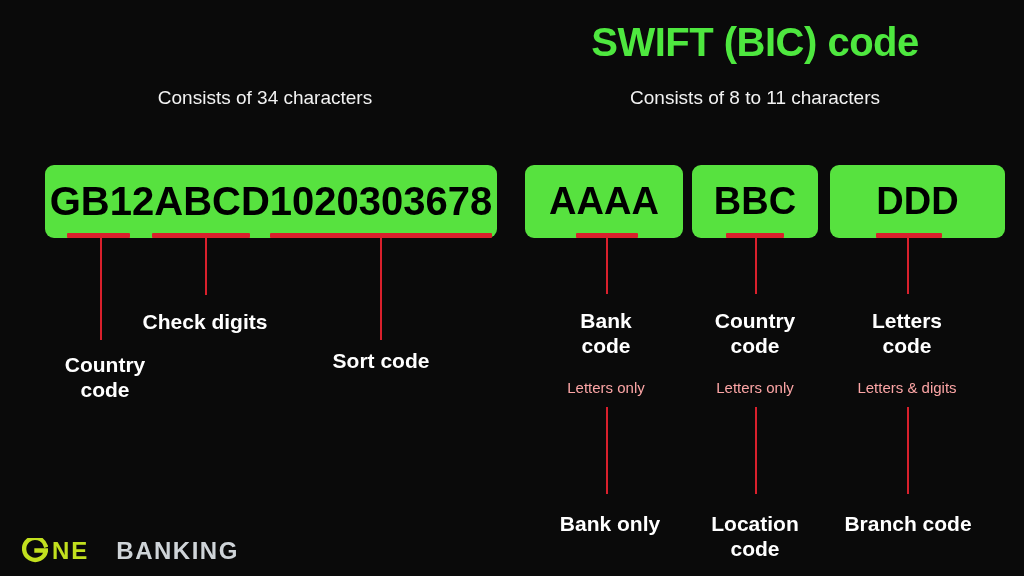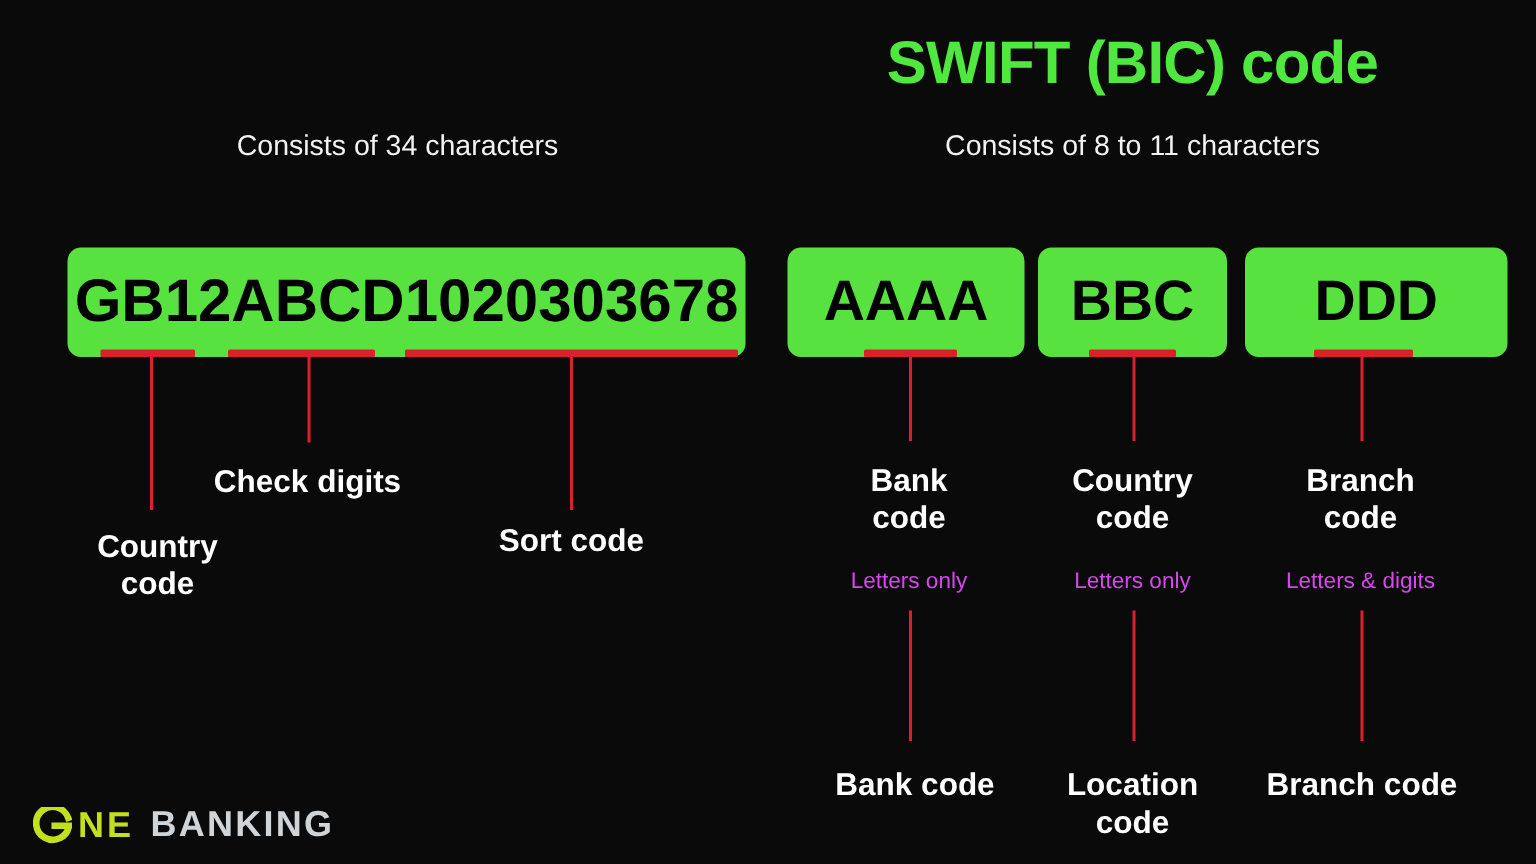--- a/index.html
+++ b/index.html
@@ -71,30 +71,30 @@
     text-align:center;
     color:#ffffff;
     font-weight:bold;
     font-size:21px;
     line-height:25px;
   }
   .label.small {
     font-weight:normal;
     font-size:15px;
     line-height:18px;
-    color:#d946ef;
+    color:#fca5a5;
   }
 
   
   .logo {
     position:absolute;
     left:22px; top:538px;
     display:flex;
-    align-items:flex-start;
-    gap:11px;
+    align-items:flex-end;
+    gap:27px;
   }
   .logo-one {
     display:flex; align-items:center; gap:2px;
   }
   .logo-text {
     font-weight:bold;
     font-size:24px;
     letter-spacing:1.5px;
     color:#cfd4d8;
     line-height:24px;
@@ -135,42 +135,42 @@
   <div class="codebox swift" style="left:525px; top:165px; width:158px; height:73px;">AAAA</div>
   <div class="underline" style="left:576px; top:233px; width:62px;"></div>
   <div class="connector" style="left:606px; top:238px; height:56px;"></div>
   <div class="label" style="left:527px; top:308px; width:158px;">
     <div>Bank</div>
     <div>code</div>
   </div>
   <div class="label small" style="left:527px; top:379px; width:158px;">Letters only</div>
   <div class="connector" style="left:606px; top:407px; height:87px;"></div>
   <div class="label" style="left:527px; top:511px; width:166px;">
-    <div>Bank code</div>
+    <div>Bank only</div>
   </div>
 
   <div class="codebox swift" style="left:692px; top:165px; width:126px; height:73px;">BBC</div>
   <div class="underline" style="left:726px; top:233px; width:58px;"></div>
   <div class="connector" style="left:755px; top:238px; height:56px;"></div>
   <div class="label" style="left:676px; top:308px; width:158px;">
     <div>Country</div>
     <div>code</div>
   </div>
   <div class="label small" style="left:676px; top:379px; width:158px;">Letters only</div>
   <div class="connector" style="left:755px; top:407px; height:87px;"></div>
   <div class="label" style="left:676px; top:511px; width:158px;">
     <div>Location</div>
     <div>code</div>
   </div>
 
   <div class="codebox swift" style="left:830px; top:165px; width:175px; height:73px;">DDD</div>
   <div class="underline" style="left:876px; top:233px; width:66px;"></div>
   <div class="connector" style="left:907px; top:238px; height:56px;"></div>
   <div class="label" style="left:828px; top:308px; width:158px;">
-    <div>Branch</div>
+    <div>Letters</div>
     <div>code</div>
   </div>
   <div class="label small" style="left:828px; top:379px; width:158px;">Letters &amp; digits</div>
   <div class="connector" style="left:907px; top:407px; height:87px;"></div>
   <div class="label" style="left:822px; top:511px; width:172px;">
     <div>Branch code</div>
   </div>
 
   <div class="logo">
     <div class="logo-one">

